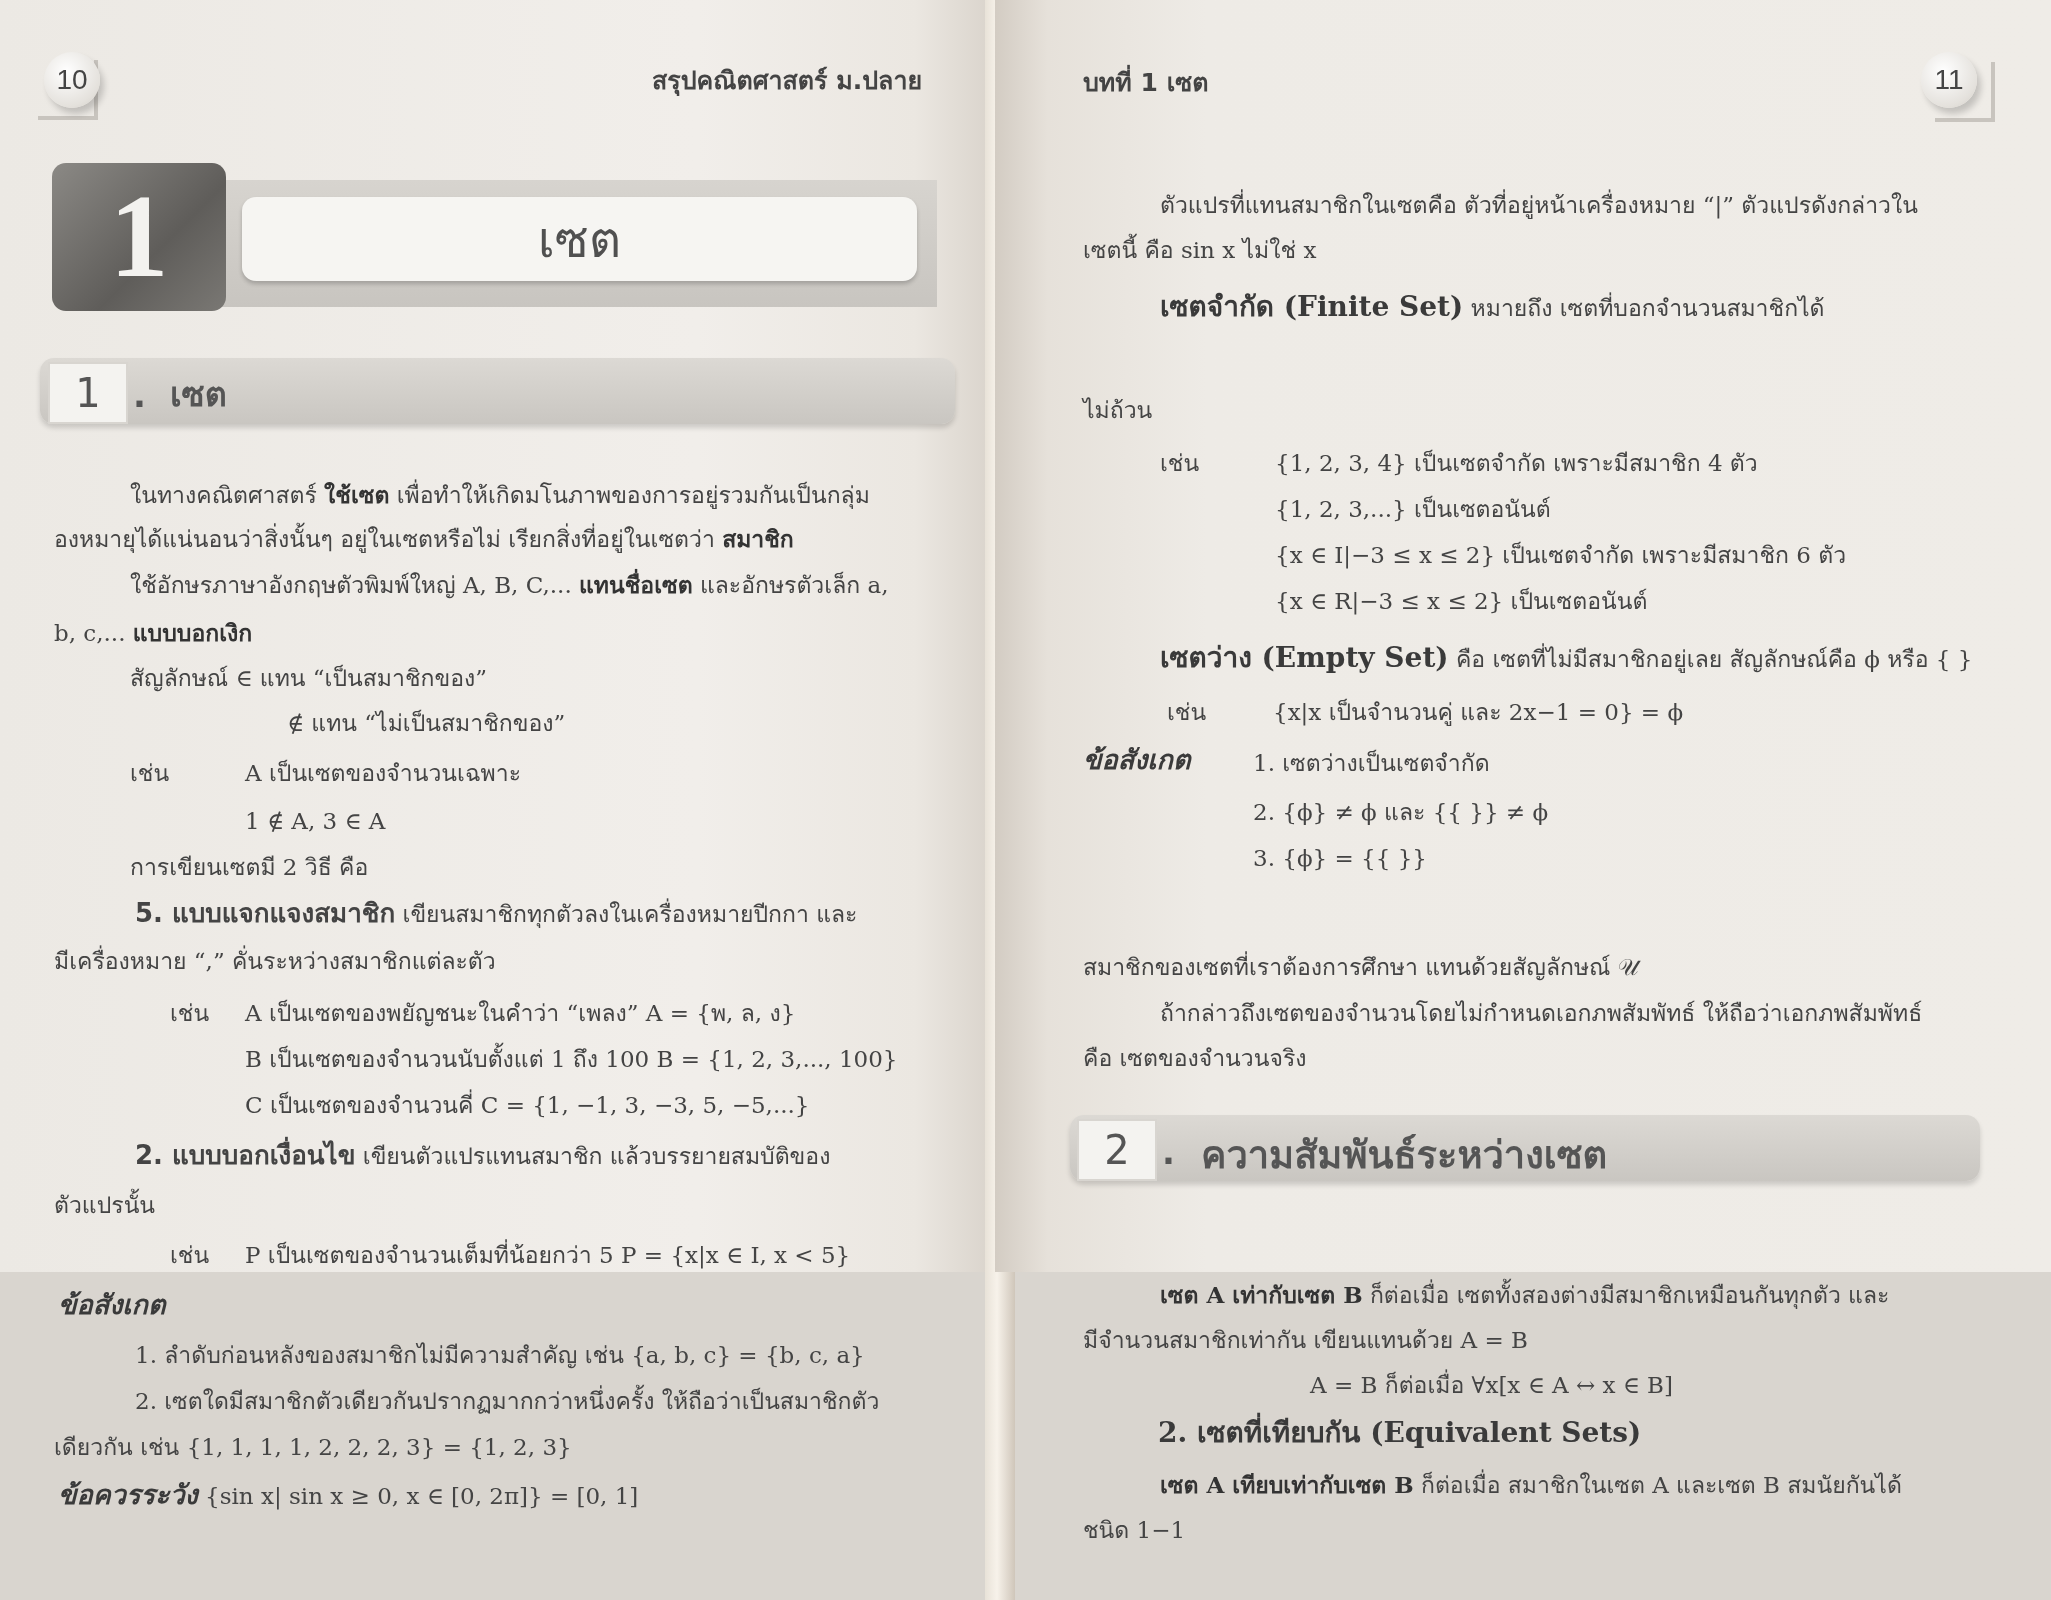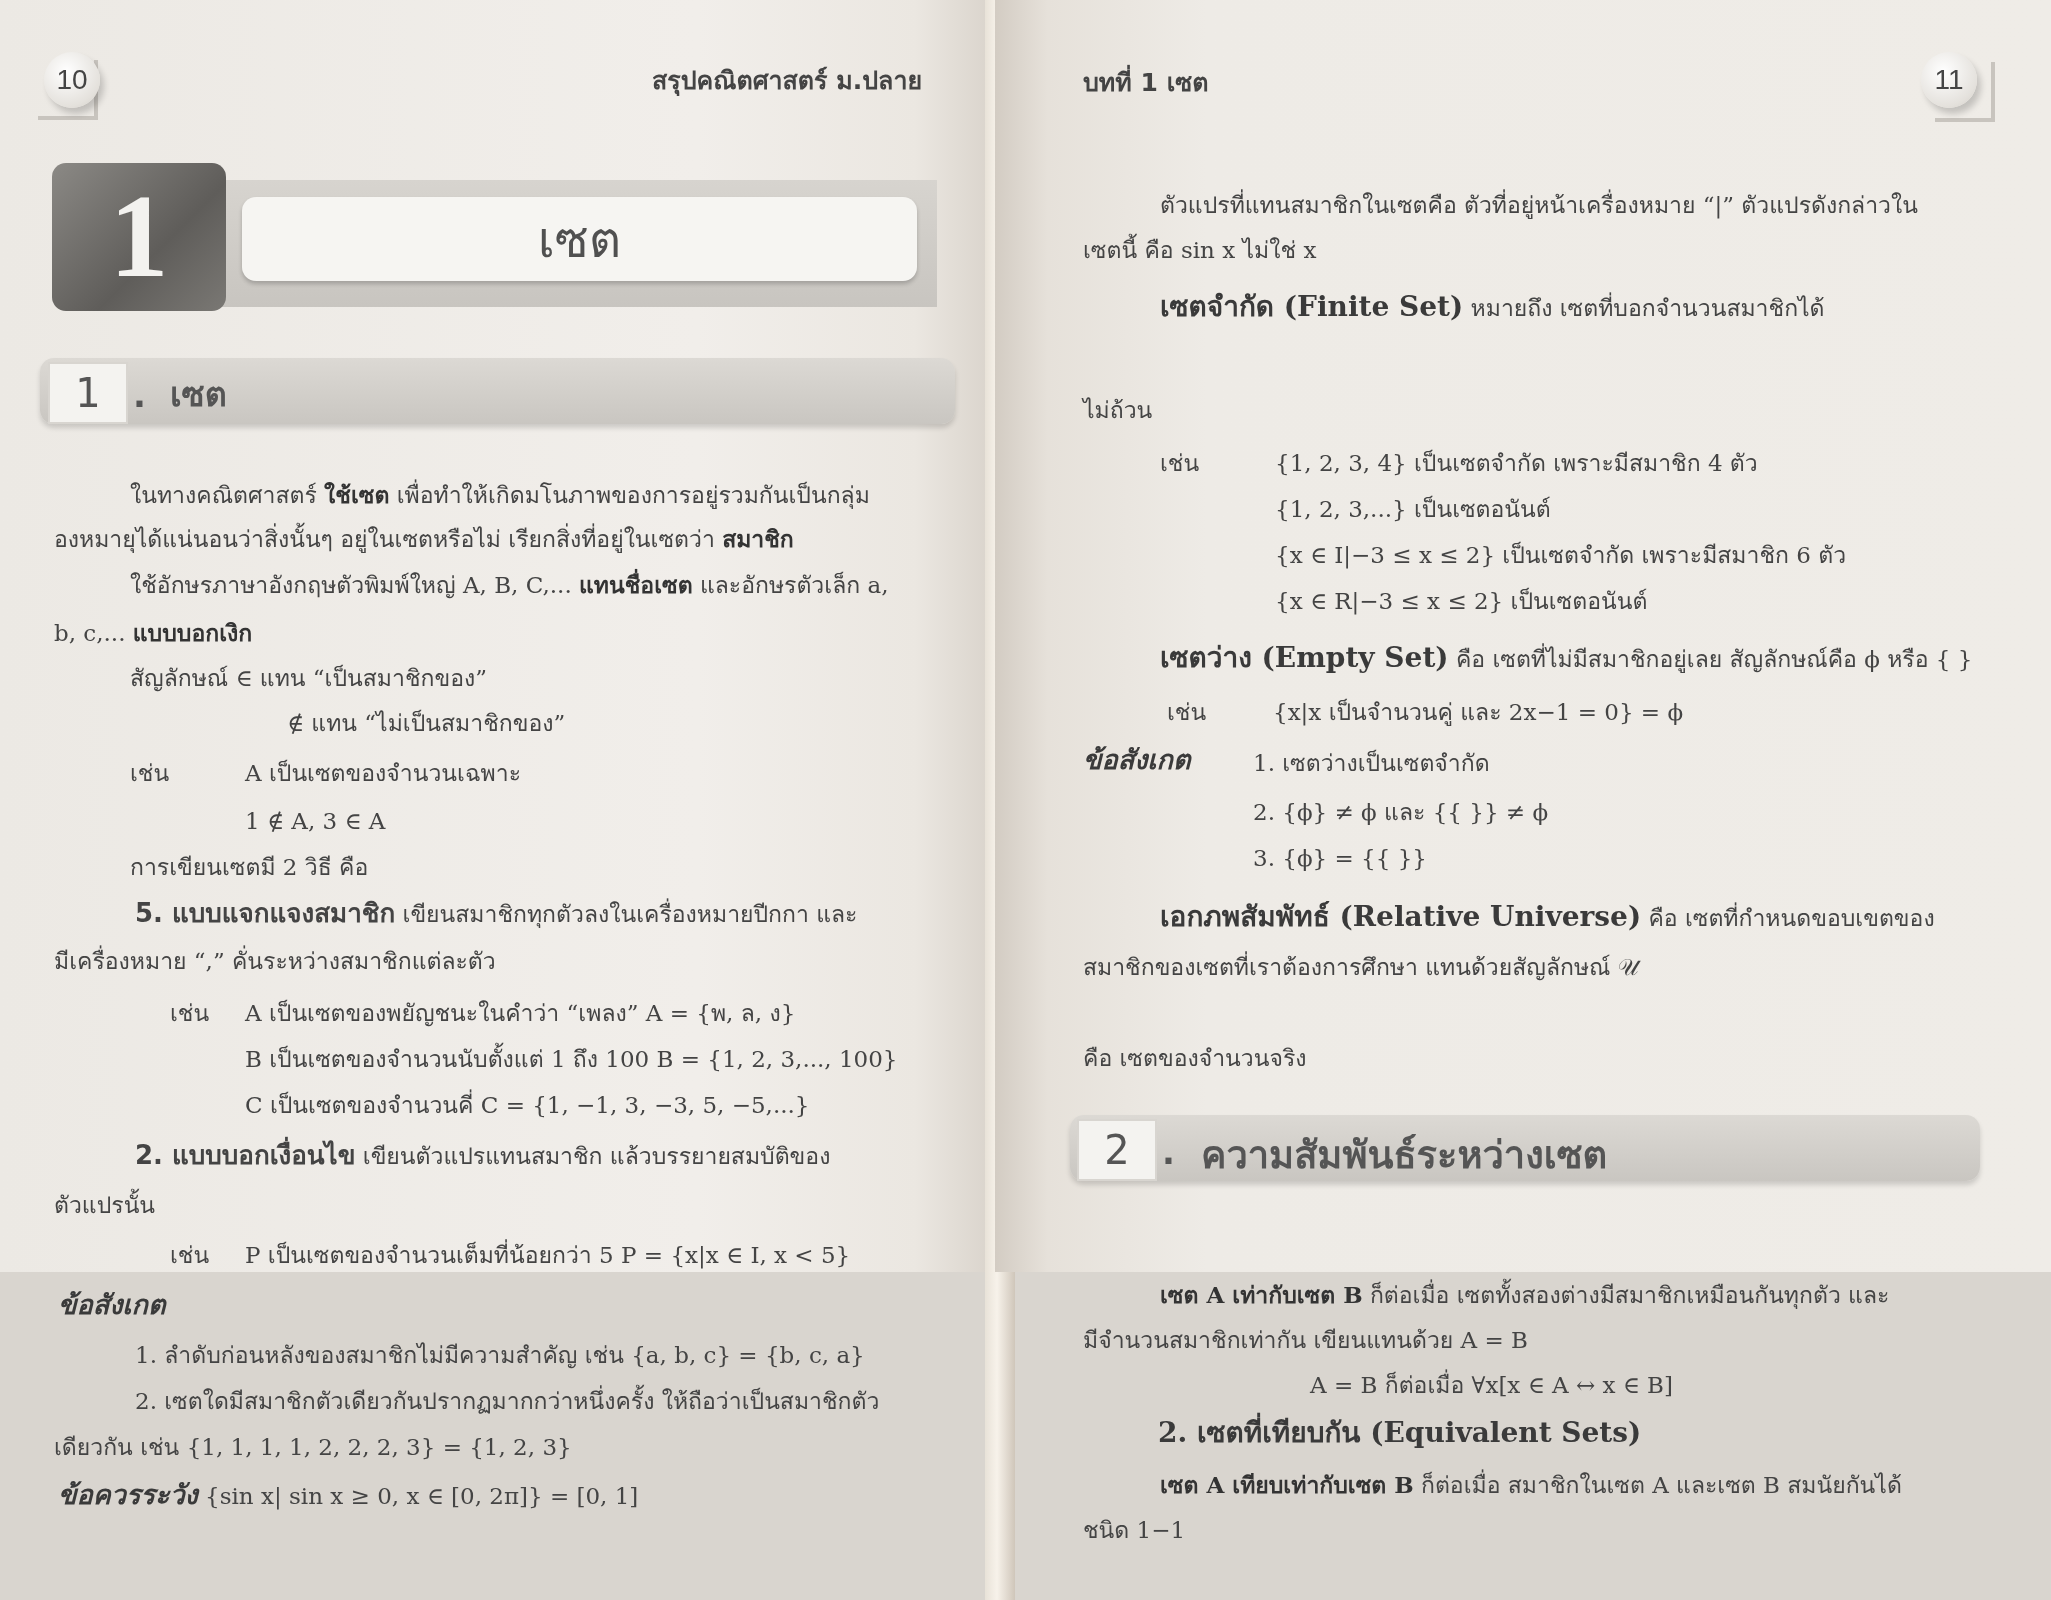--- a/index.html
+++ b/index.html
@@ -104,22 +104,22 @@
 
   <div class="t" style="left:165px;top:643px;"><span class="bigb">เซตว่าง (Empty Set)</span><span> คือ เซตที่ไม่มีสมาชิกอยู่เลย สัญลักษณ์คือ ϕ หรือ { }</span></div>
   <div class="t" style="left:172px;top:697px;">เช่น</div>
   <div class="t" style="left:278px;top:697px;">{x|x เป็นจำนวนคู่ และ 2x−1 = 0} = ϕ</div>
 
   <div class="t it" style="left:88px;top:745px;">ข้อสังเกต</div>
   <div class="t" style="left:258px;top:748px;">1.  เซตว่างเป็นเซตจำกัด</div>
   <div class="t" style="left:258px;top:797px;">2.  {ϕ} ≠ ϕ และ {{ }} ≠ ϕ</div>
   <div class="t" style="left:258px;top:843px;">3.  {ϕ}  =  {{ }}</div>
 
-  <div class="t" style="left:165px;top:902px;"><span class="bigb">เอกภพสัมพัทธ์ (Relative Universe)</span><span> คือ เซตที่กำหนดขอบเขตของ</span></div>
   <div class="t" style="left:88px;top:952px;">สมาชิกของเซตที่เราต้องการศึกษา แทนด้วยสัญลักษณ์ 𝒰</div>
+  <div class="t" style="left:165px;top:998px;">ถ้ากล่าวถึงเซตของจำนวนโดยไม่กำหนดเอกภพสัมพัทธ์ ให้ถือว่าเอกภพสัมพัทธ์</div>
   <div class="t" style="left:88px;top:1043px;">คือ เซตของจำนวนจริง</div>
 
   <div class="sec-bar" style="left:75px;top:1115px;width:910px;"></div>
   <div class="sec-num" style="left:82px;top:1119px;">2</div>
   <div class="sec-dot" style="left:167px;top:1132px;">.</div>
   <div class="sec-title" style="left:206px;top:1124px;">ความสัมพันธ์ระหว่างเซต</div>
 
   <div class="t" style="left:165px;top:1280px;"><span class="b">เซต A เท่ากับเซต B</span><span> ก็ต่อเมื่อ เซตทั้งสองต่างมีสมาชิกเหมือนกันทุกตัว และ</span></div>
   <div class="t" style="left:88px;top:1325px;">มีจำนวนสมาชิกเท่ากัน เขียนแทนด้วย A = B</div>
   <div class="t" style="left:315px;top:1370px;">A  =  B  ก็ต่อเมื่อ ∀x[x ∈ A ↔ x ∈ B]</div>

